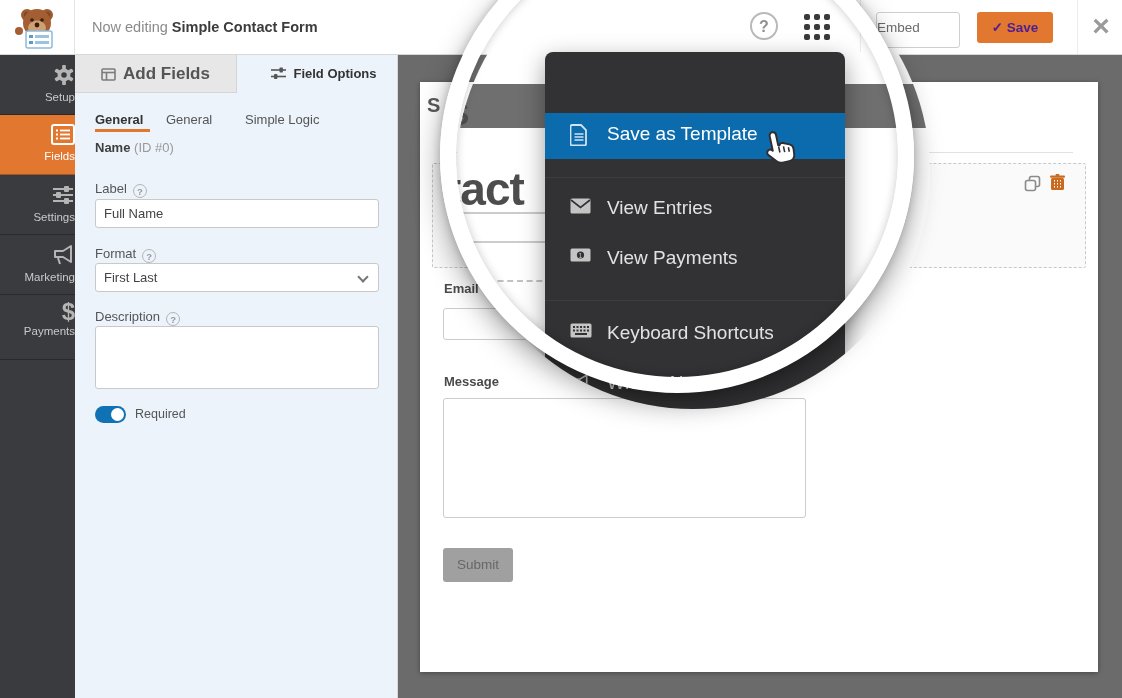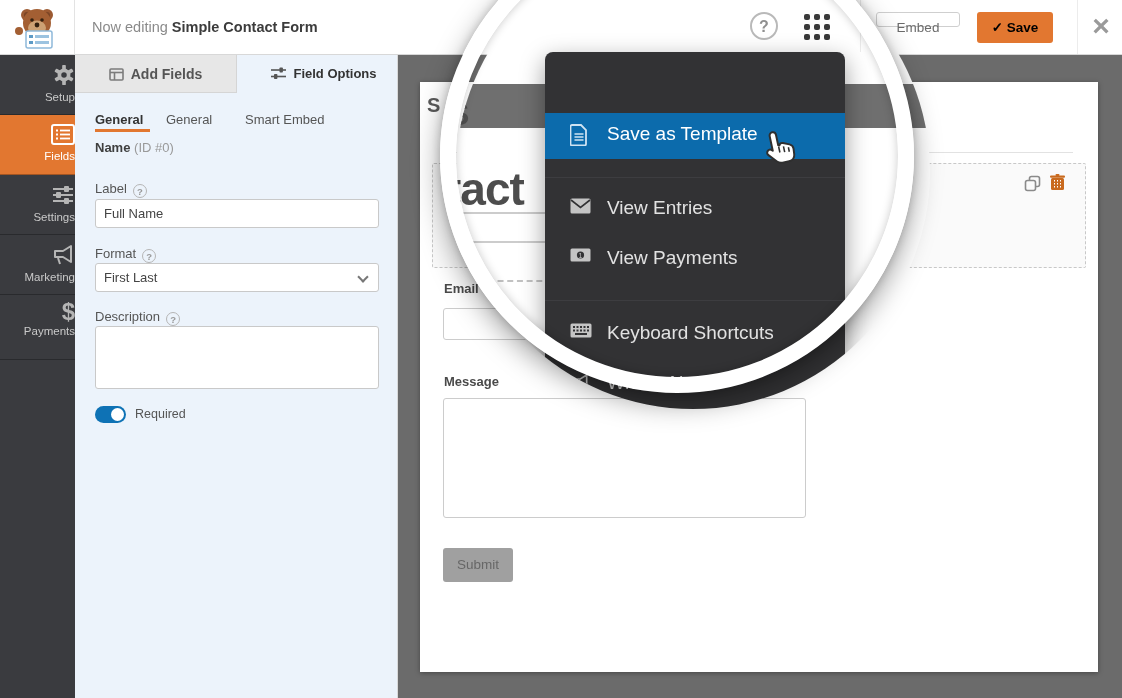--- a/index.html
+++ b/index.html
@@ -14,44 +14,44 @@
   #now-editing { position:absolute; left:92px; top:19px; font-size:14.5px; color:#8a8a8a; }
   #now-editing b { color:#3c3c3c; font-weight:700; }
   #help-icon { position:absolute; left:750px; top:12px; width:28px; height:28px;
                border:2px solid #b9b9b9; border-radius:50%; color:#8f8f8f;
                font-size:16px; font-weight:700; text-align:center; line-height:25px; }
   #grid-icon { position:absolute; left:804px; top:14px; width:29px; height:28px;
                display:grid; grid-template-columns:repeat(3,6px); grid-template-rows:repeat(3,6px);
                gap:4px; }
   #grid-icon i { background:#3a3a3a; border-radius:2px; }
   .tb-sep { position:absolute; top:0; width:1px; height:54px; background:#ececec; }
-  #embed-btn { position:absolute; left:876px; top:12px; width:84px; height:15px;
+  #embed-btn { position:absolute; left:876px; top:12px; width:84px; height:36px;
                background:#fff; border:1px solid #cfcfcf; border-radius:3px;
-               font-size:13.5px; color:#6b6b6b; text-align:center; line-height:29px; }
+               font-size:13.5px; color:#6b6b6b; line-height:29px; }
   #save-btn { position:absolute; left:977px; top:12px; width:76px; height:31px;
-              background:#e27730; border-radius:3px; color:#000000; font-size:13.5px;
+              background:#e27730; border-radius:3px; color:#4c1d95; font-size:13.5px;
               font-weight:700; text-align:center; line-height:31px; }
   #close-btn { position:absolute; left:1086px; top:10px; width:30px; height:34px;
                color:#9a9a9a; font-size:30px; font-weight:700; text-align:center; line-height:32px; }
 
   
   #sidebar { position:absolute; left:0; top:55px; width:75px; height:643px;
              background:#3a3b3f; z-index:5; }
   .sb-item { position:relative; width:75px; height:60px; text-align:right;
              border-bottom:1px solid rgba(0,0,0,.28); color:#c9c9c9; }
   .sb-item svg { margin-top:9px; }
   .sb-label { font-size:11.5px; display:block; margin-top:1px; }
   .sb-item.active { background:#e27730; color:#fff; }
 
   
   #panel { position:absolute; left:75px; top:55px; width:323px; height:643px;
            background:#ecf3fb; border-right:1px solid #d9d9d9; z-index:5; }
   #tab-addfields { position:absolute; left:0; top:0; width:162px; height:38px;
                    background:#e7e7e7; border-right:1px solid #d5d5d5; border-bottom:1px solid #d5d5d5;
-                   font-size:14px; color:#555; font-weight:700; text-align:center; line-height:38px; }
+                   font-size:17px; color:#555; font-weight:700; text-align:center; line-height:38px; }
   #tab-fieldoptions { position:absolute; left:162px; top:0; width:161px; height:38px;
                       font-size:13px; color:#333; font-weight:700; text-align:center; line-height:38px;padding-left:13px; }
   .tab-ico { display:inline-block; vertical-align:-2px; margin-right:7px; }
   .subtab { position:absolute; top:57px; font-size:13px; color:#555; }
   .subtab.sel { color:#333; font-weight:700; }
   #general-underline { position:absolute; left:20px; top:74px; width:55px; height:3px; background:#e27730; }
   .fld-head { position:absolute; left:20px; font-size:13px; color:#555; }
   .fld-head b { color:#3f3f3f; }
   .muted { color:#999; font-weight:400; }
   .help-c { display:inline-block; width:14px; height:14px; border:1px solid #b5b5b5;
@@ -234,21 +234,21 @@
         </g>
       <g fill="#555">
           <rect x="8.5" y="0.5" width="3.4" height="5" rx="0.8"></rect>
           <rect x="3" y="7" width="3.4" height="5" rx="0.8"></rect>
         </g>
     </svg><span>Field Options</span>
   </div>
 
   <span class="subtab sel" style="left:20px">General</span>
   <span class="subtab" style="left:91px">General</span>
-  <span class="subtab" style="left:170px">Smart Embed</span>
+  <span class="subtab" style="left:170px">Simple Logic</span>
   <div id="general-underline"></div>
 
   <div class="fld-head" style="top:85px">
     <b>Name</b> <span class="muted">(ID #0)</span>
   </div>
 
   <div class="fld-head" style="top:126px">
     <span>Label</span><span class="help-c">?</span>
   </div>
   <input class="pn-input" style="top: 144px;" value="Full Name">

